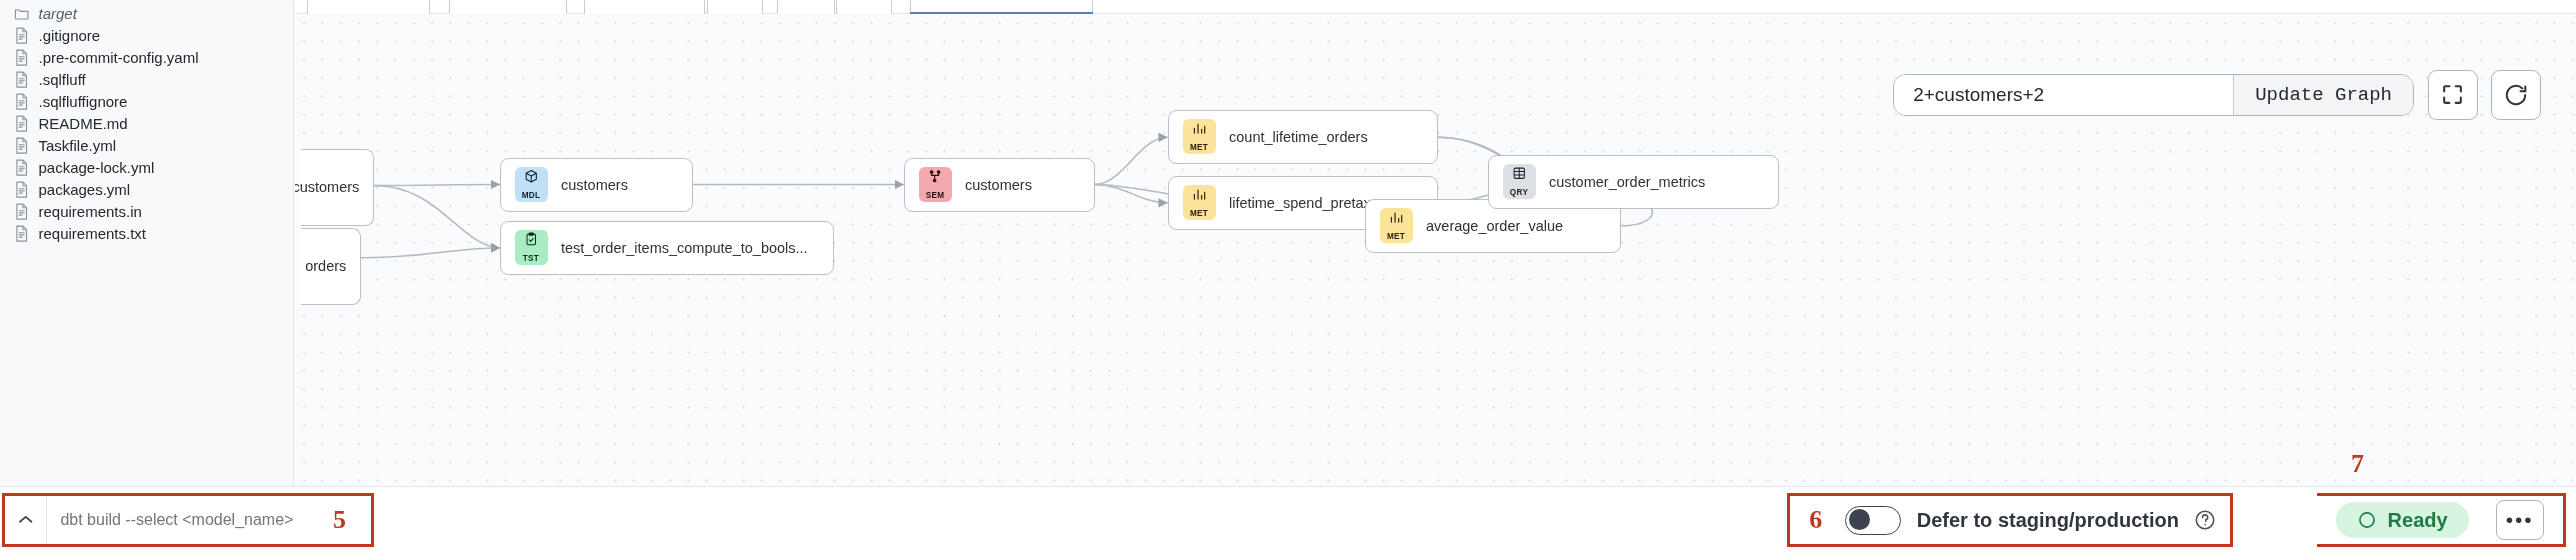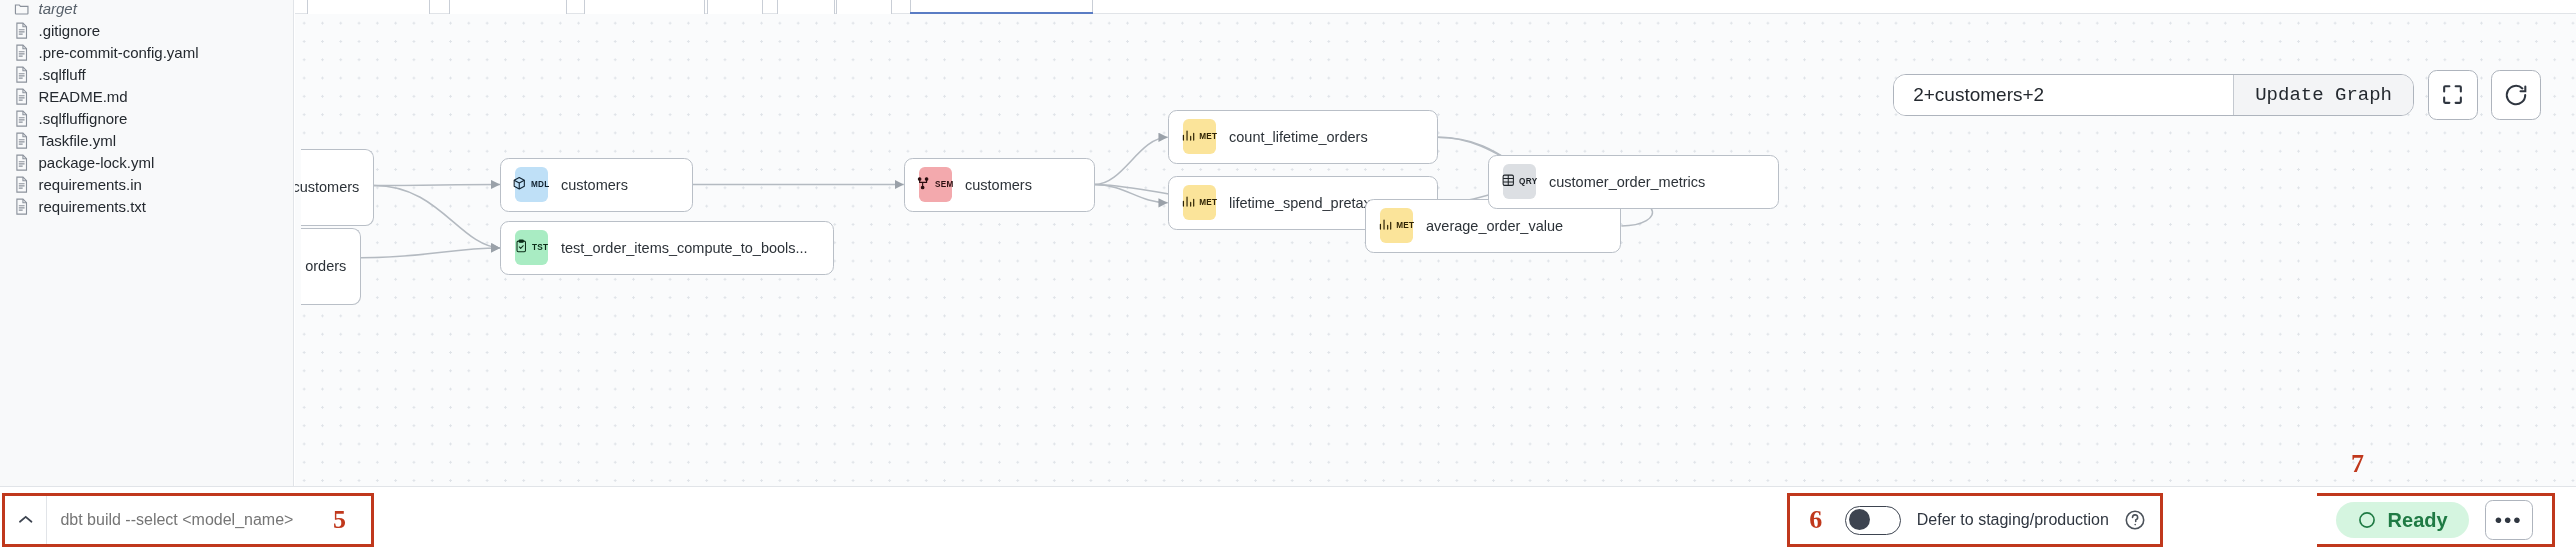--- a/index.html
+++ b/index.html
@@ -14,21 +14,21 @@
   
   .explorer {
     position: absolute; left: 0; top: 0;
     width: 294px; height: 486px;
     background: #f8f9fa;
     border-right: 1px solid #e1e4e8;
     padding-top: 0;
     overflow: hidden;
   }
   .file-row {
-    display: flex; align-items: flex-start;
+    display: flex; align-items: flex-end;
     height: 22px;
     padding-left: 13.5px;
     gap: 9.6px;
     font-size: 15px;
     color: #24292f;
     white-space: nowrap;
   }
   .file-row.folder .fname { font-style: italic; color: #57606a; }
   .ficon { width: 15.4px; height: 17.3px; flex: 0 0 15.4px; display:block; }
 
@@ -95,21 +95,21 @@
     border: 1px solid #b9bfc7;
     border-radius: 8.7px;
     display: flex; align-items: center;
     padding: 0 13.5px;
     height: 54px;
     gap: 13.5px;
     z-index: 4;
   }
   .badge {
     width: 33px; height: 35px; border-radius: 5.8px;
-    display: flex; flex-direction: row; align-items: center; justify-content: center;
+    display: flex; flex-direction: column; align-items: center; justify-content: center;
     flex: 0 0 33px; gap: 4px;
   }
   .badge .bglyph { line-height: 1; }
   .badge .btext { font-size: 8.2px; font-weight: 700; letter-spacing: 0.3px; line-height: 1.1; }
   .badge-mdl { background: #bfe0f7; color: #10212f; align-items: center; }
   .badge-sem { background: #f3a9ad; color: #2b0e10; }
   .badge-met { background: #fbe49a; color: #2f2405; }
   .badge-tst { background: #a9ecc3; color: #0b2d18; }
   .badge-qry { background: #dcdfe3; color: #1d2227; }
   .node-label { font-size: 14.5px; color: #2c3238; white-space: nowrap; }
@@ -131,25 +131,25 @@
                padding-left: 13.5px; font-family: "Liberation Sans", sans-serif; background: transparent; }
   .annot { color: #c0381c; font-weight: 600; font-size: 26px; font-family: "Liberation Serif", serif; }
 
   .defer-wrap { position: absolute; left: 1787px; top: 493px; height: 54px;
                 border: 3.9px solid #c0381c; display: flex; align-items: center; gap: 15.4px;
                 padding: 0 13.5px; background:#fff; z-index: 20; }
   .toggle { width: 56px; height: 29px; border-radius: 15.4px; border: 1.9px solid #3d4450;
             background: #ffffff; position: relative; cursor: pointer; flex: 0 0 56px; }
   .toggle .knob { position: absolute; left: 2.9px; top: 2.9px; width: 21px; height: 21px;
                   border-radius: 50%; background: #3d4450; }
-  .defer-label { font-size: 16px; font-weight: 400; color: #2f3640; white-space: nowrap; }
+  .defer-label { font-size: 20px; font-weight: 700; color: #2f3640; white-space: nowrap; }
 
   .status-wrap { position: absolute; left: 2317px; top: 493px; height: 54px;
                  border: 3.9px solid #c0381c; border-left: none; display: flex; align-items: center;
-                 gap: 16px; padding: 0 19px; background: #fff; z-index: 20; }
+                 gap: 27px; padding: 0 19px; background: #fff; z-index: 20; }
   .ready-pill { display: flex; align-items: center; gap: 10.6px; background: #d5f5e0;
                 border-radius: 19px; padding: 6.7px 21px; }
   .ready-text { font-size: 20px; color: #1f7a44; font-weight: 600; }
   .dots-btn { width: 48px; height: 40px; border: 1px solid #aeb4bd; border-radius: 7.7px;
               background: #fff; display:flex; align-items:center; justify-content:center;
               letter-spacing: 1.9px; font-size: 21px; color:#2f3640; cursor: pointer; }
   .annot-7 { position: absolute; left: 2351px; top: 449px; z-index: 21; }
 </style>
 </head>
 <body>
@@ -197,51 +197,61 @@
                  <span class="fname">.sqlfluff</span>
         </div>
         <div class="file-row">
           <span>
             <svg class="ficon" viewBox="0 0 16 18" fill="none" stroke="#8a919b" stroke-width="1.15">
               <path d="M3 1.2h6.3L13 4.9v11.9H3z"></path>
               <path d="M9.3 1.2v3.7H13"></path>
               <path d="M5 8h6M5 10.3h6M5 12.6h4"></path>
             </svg>
           </span>
+                 <span class="fname">.sqlfluffignore</span>
+        </div>
+        <div class="file-row">
+          <span>
+            <svg class="ficon" viewBox="0 0 16 18" fill="none" stroke="#8a919b" stroke-width="1.15">
+              <path d="M3 1.2h6.3L13 4.9v11.9H3z"></path>
+              <path d="M9.3 1.2v3.7H13"></path>
+              <path d="M5 8h6M5 10.3h6M5 12.6h4"></path>
+            </svg>
+          </span>
                  <span class="fname">README.md</span>
         </div>
         <div class="file-row">
           <span>
             <svg class="ficon" viewBox="0 0 16 18" fill="none" stroke="#8a919b" stroke-width="1.15">
               <path d="M3 1.2h6.3L13 4.9v11.9H3z"></path>
               <path d="M9.3 1.2v3.7H13"></path>
               <path d="M5 8h6M5 10.3h6M5 12.6h4"></path>
             </svg>
           </span>
-                 <span class="fname">.sqlfluffignore</span>
-        </div>
-        <div class="file-row">
-          <span>
-            <svg class="ficon" viewBox="0 0 16 18" fill="none" stroke="#8a919b" stroke-width="1.15">
-              <path d="M3 1.2h6.3L13 4.9v11.9H3z"></path>
-              <path d="M9.3 1.2v3.7H13"></path>
-              <path d="M5 8h6M5 10.3h6M5 12.6h4"></path>
-            </svg>
-          </span>
                  <span class="fname">Taskfile.yml</span>
         </div>
         <div class="file-row">
           <span>
             <svg class="ficon" viewBox="0 0 16 18" fill="none" stroke="#8a919b" stroke-width="1.15">
               <path d="M3 1.2h6.3L13 4.9v11.9H3z"></path>
               <path d="M9.3 1.2v3.7H13"></path>
               <path d="M5 8h6M5 10.3h6M5 12.6h4"></path>
             </svg>
           </span>
                  <span class="fname">package-lock.yml</span>
+        </div>
+        <div class="file-row">
+          <span>
+            <svg class="ficon" viewBox="0 0 16 18" fill="none" stroke="#8a919b" stroke-width="1.15">
+              <path d="M3 1.2h6.3L13 4.9v11.9H3z"></path>
+              <path d="M9.3 1.2v3.7H13"></path>
+              <path d="M5 8h6M5 10.3h6M5 12.6h4"></path>
+            </svg>
+          </span>
+                 <span class="fname">packages.yml</span>
         </div>
         <div class="file-row">
           <span>
             <svg class="ficon" viewBox="0 0 16 18" fill="none" stroke="#8a919b" stroke-width="1.15">
               <path d="M3 1.2h6.3L13 4.9v11.9H3z"></path>
               <path d="M9.3 1.2v3.7H13"></path>
               <path d="M5 8h6M5 10.3h6M5 12.6h4"></path>
             </svg>
           </span>
                  <span class="fname">requirements.in</span>

